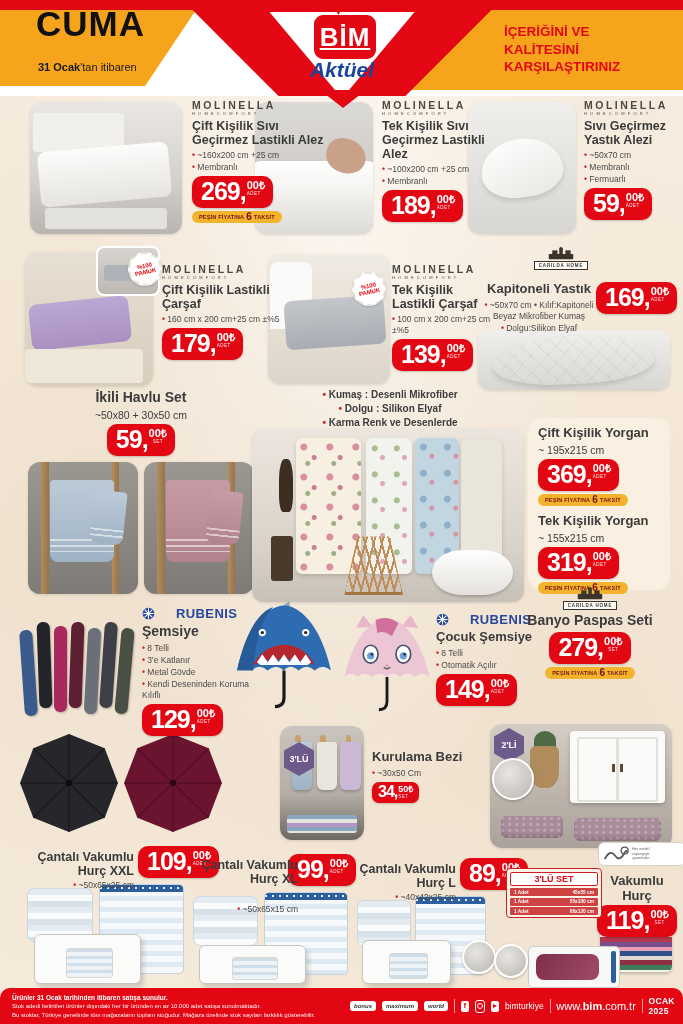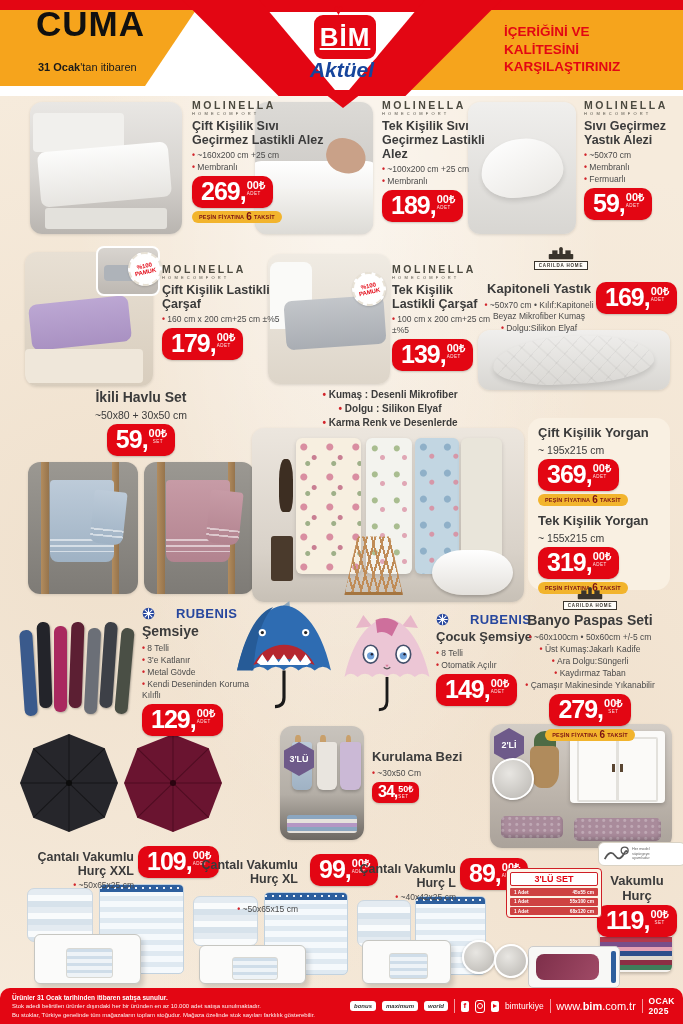--- a/index.html
+++ b/index.html
@@ -500,27 +500,20 @@
             <rect x="6" y="9" width="28" height="6" rx="1"></rect>
             <rect x="10" y="5" width="6" height="5"></rect>
             <rect x="18" y="3" width="4" height="7"></rect>
             <rect x="25" y="5" width="6" height="5"></rect>
             <circle cx="20" cy="3" r="2"></circle>
           </g>
         </svg>
       <span class="car-t">CARILDA HOME</span>
     </div>
     <div class="ptitle lg">Banyo Paspas Seti</div>
-    <div class="bullets" style="align-items:center;text-align:center;">
-      <span class="bullet">~60x100cm • 50x60cm +/-5 cm</span>
-      <span class="bullet">Üst Kumaş:Jakarlı Kadife</span>
-      <span class="bullet">Ara Dolgu:Süngerli</span>
-      <span class="bullet">Kaydırmaz Taban</span>
-      <span class="bullet">Çamaşır Makinesinde Yıkanabilir</span>
-    </div>
     <span class="price">
         <span class="pm">279,</span>
         <span class="pc">
           <span class="ps">00₺</span>
           <span class="pu">SET</span>
         </span>
       </span>
     <span class="taksit">
         <span>PEŞİN FİYATINA</span>
         <b>6</b>
@@ -610,21 +603,21 @@
       </div>
     <div class="hbox">
         <div class="hwin"></div>
       </div>
   </div>
 
   <div class="tb right" style="left:186px;top:858px;width:112px;gap:18px;">
     <div class="ptitle">Çantalı Vakumlu Hurç XL</div>
     <span class="bullet">~50x65x15 cm</span>
   </div>
-  <div class="abs" style="left:310px;top:854px;">
+  <div class="abs" style="left:288px;top:854px;">
     <span class="price">
         <span class="pm">99,</span>
         <span class="pc">
           <span class="ps">00₺</span>
           <span class="pu">ADET</span>
         </span>
       </span>
   </div>
   <div class="hurc" style="left:190px;top:892px;width:158px;height:92px;">
     <div class="hpile"></div>

